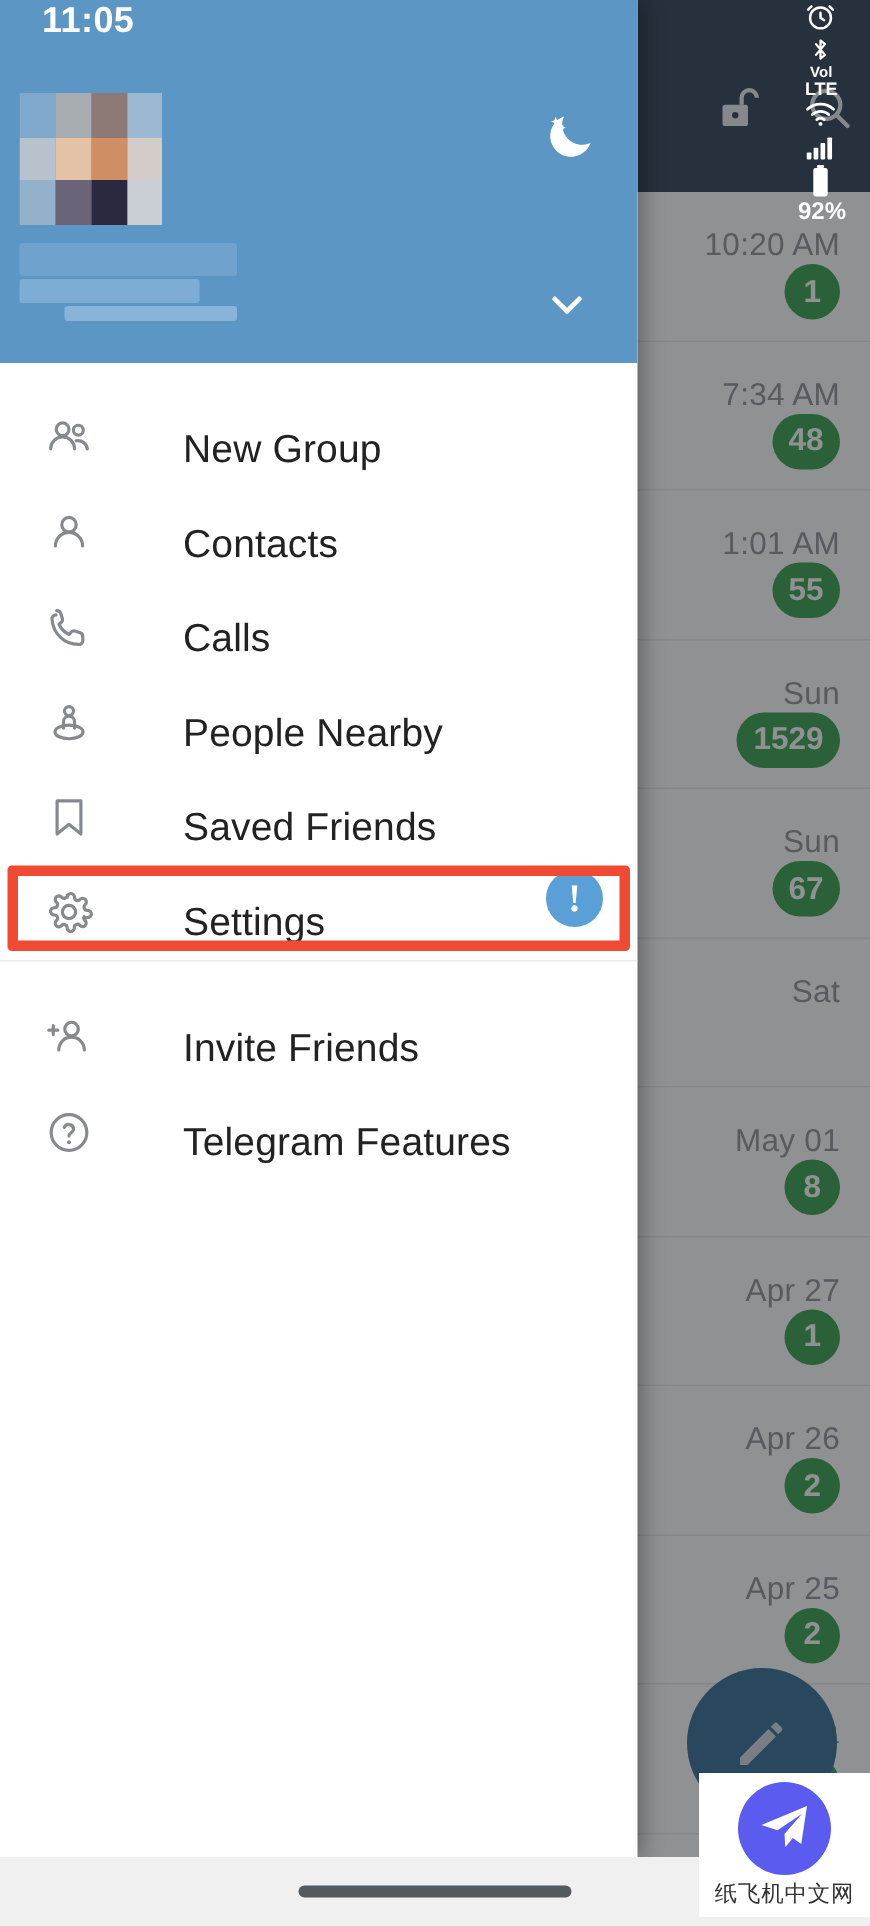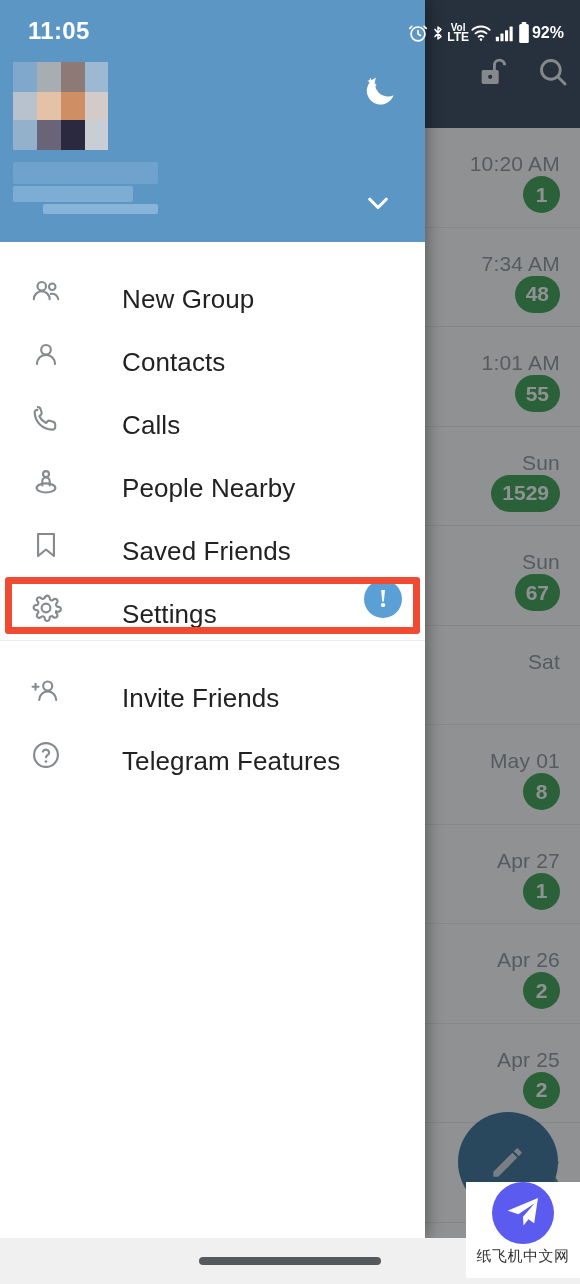--- a/index.html
+++ b/index.html
@@ -79,27 +79,27 @@
   #bg-dim {
     position:absolute; left:0; top:0; width:580px; height:1238px;
     background:rgba(40,44,48,.52);
     pointer-events:none;
   }
 
   
   #statusbar {
     position:absolute; left:0; top:0; width:580px; height:45px;
     z-index:40;
-    display:flex; align-items:flex-end;
+    display:flex; align-items:flex-start;
     padding:0 16px 0 28px;
     color:#ffffff;
   }
   #statusbar .clock { font-size:24px; font-weight:600; letter-spacing:.3px; }
   #statusbar .sb-right {
-    margin-left:auto; display:flex; align-items:center; 
+    margin-left:auto; display:flex; align-items:center; flex-direction:column;
   }
   .sb-icon { display:block; }
   .sb-batt-text { font-size:16px; font-weight:700; margin-left:1px; }
   .volte {
     display:flex; flex-direction:column; align-items:center;
     line-height:.95; font-weight:800;
   }
   .volte span:first-child { font-size:10px; }
   .volte span:last-child { font-size:12px; }
 
@@ -179,21 +179,21 @@
     pointer-events:none;
   }
 
   
   #watermark {
     position:absolute; right:0px; bottom:6px;
     width:114px; height:96px;
     background:#ffffff;
     z-index:60;
     display:flex; flex-direction:column;
-    align-items:center; 
+    align-items:center; justify-content:center;
   }
   #watermark .wm-logo {
     width:62px; height:62px; border-radius:50%;
     background:#5b5bef;
     display:flex; align-items:center; justify-content:center;
   }
   #watermark .wm-logo svg { width:40px; height:40px; }
   #watermark .wm-text {
     margin-top:3px;
     font-size:15px; color:#333333;

